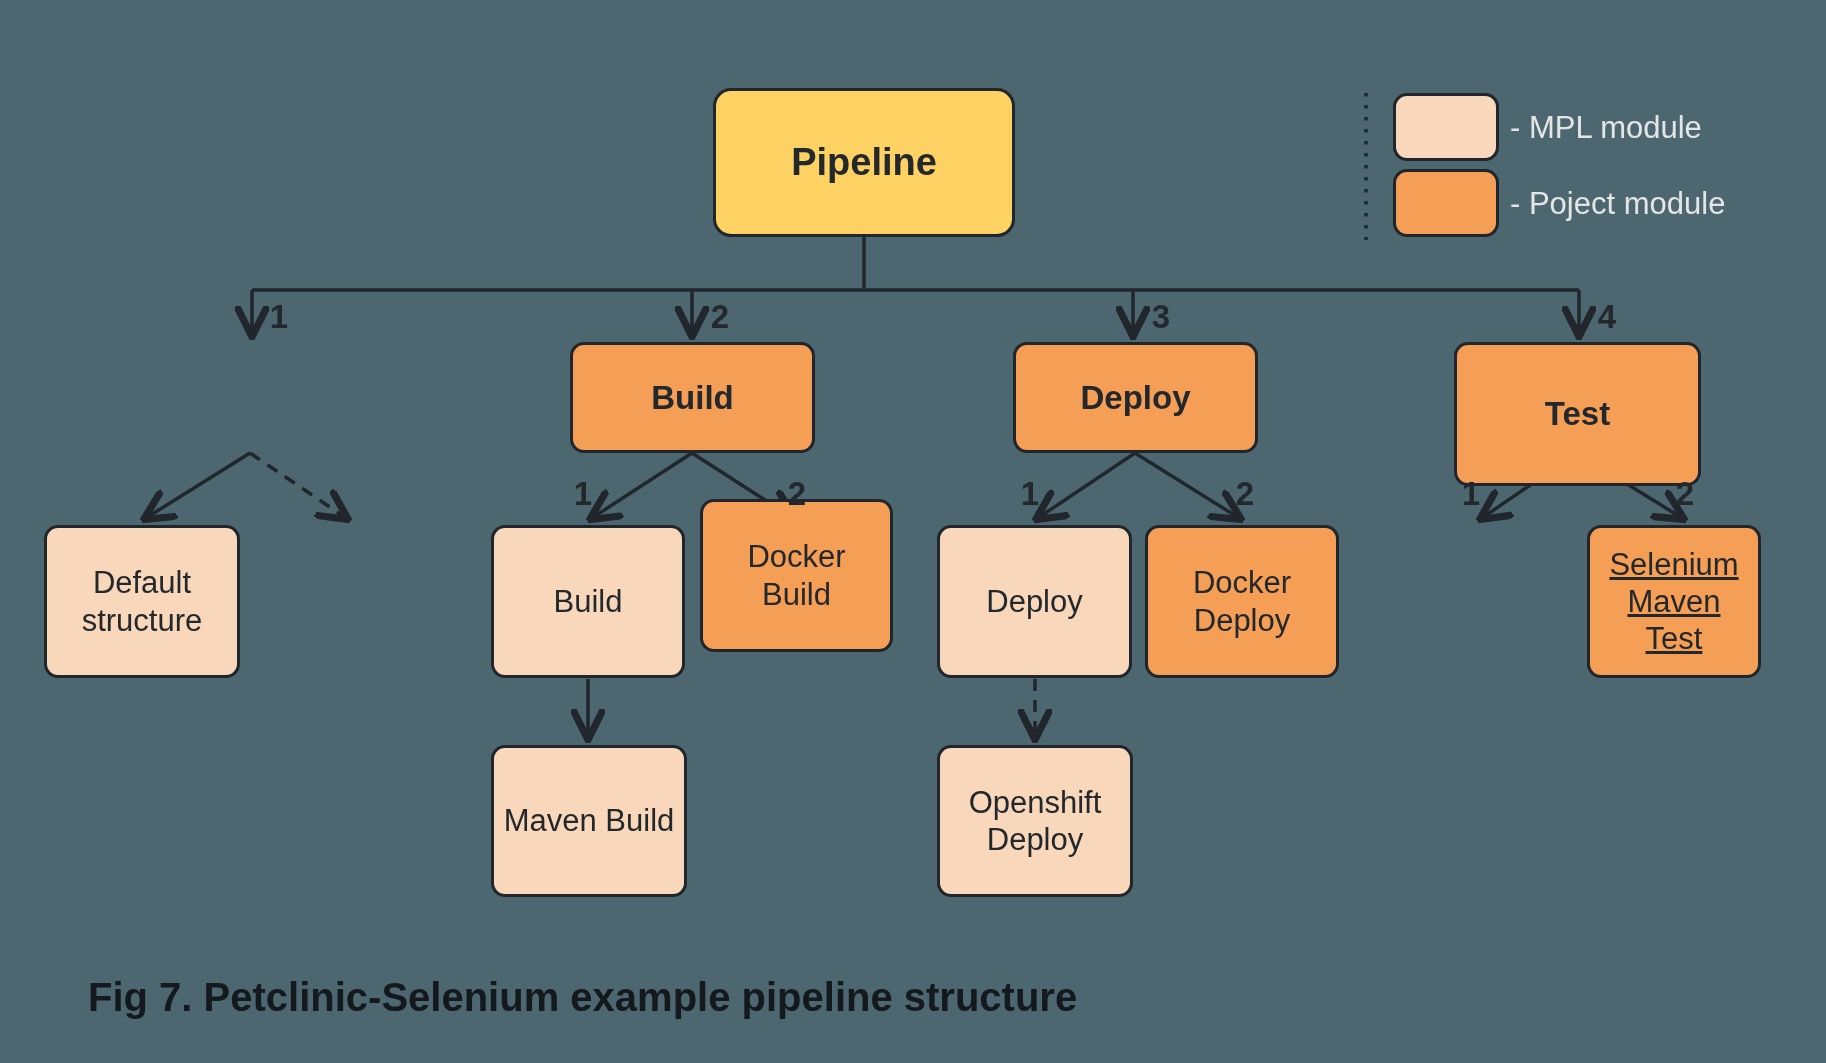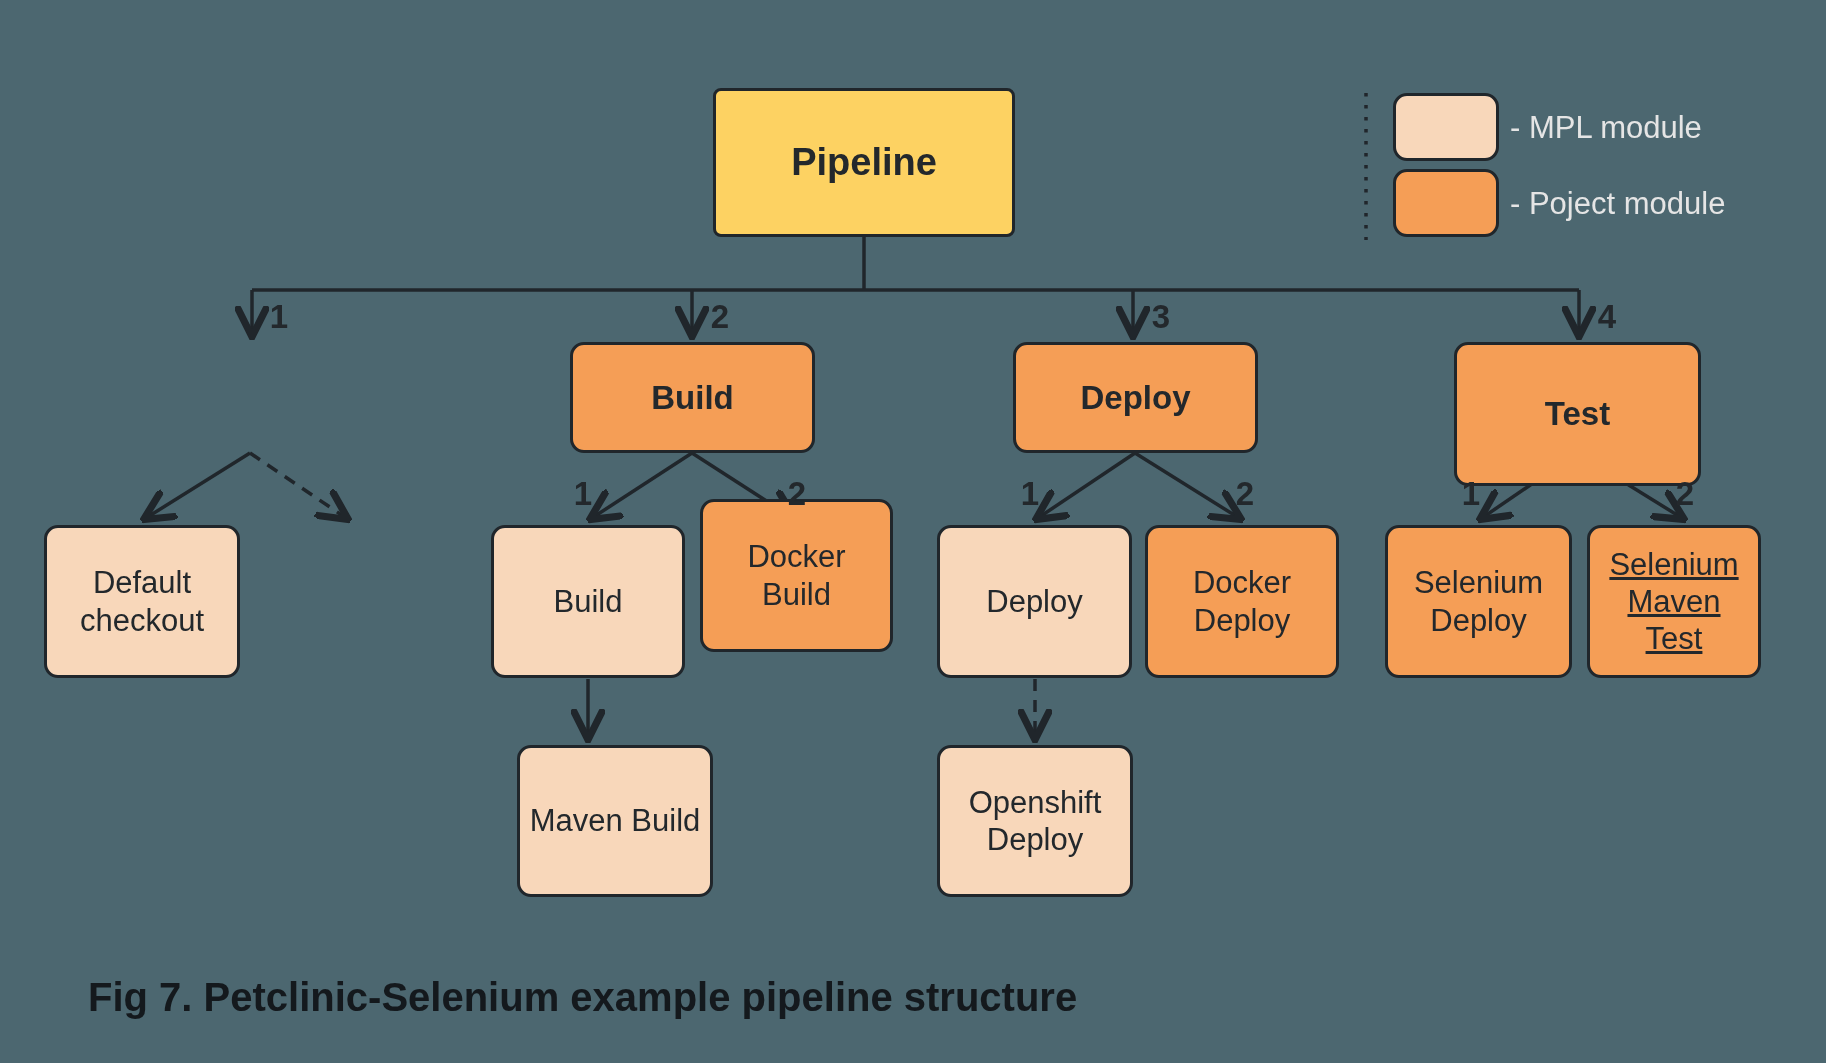--- a/index.html
+++ b/index.html
@@ -20,21 +20,21 @@
     border:3px solid #20262b;
     border-radius:14px;
     display:flex;align-items:center;justify-content:center;
     text-align:center;
     color:#23282c;
     line-height:1.2;
     padding:0 6px;
   }
   .node.pipeline{
     background:#fdd262;
-    border-radius:8px;
+    border-radius:18px;
     font-weight:bold;font-size:38px;
   }
   .node.stage{font-weight:bold;font-size:33px;}
   .node.step{font-size:31px;}
   .mpl{background:#f8d7ba;}
   .project{background:#f59e56;}
   .edge-num{
     position:absolute;
     font-weight:bold;font-size:33px;color:#23282c;
     transform:translate(-50%,-50%);
@@ -106,42 +106,39 @@
     <span>Build</span>
   </div>
   <div class="node stage project" style="left:1013px;top:342px;width:245px;height:111px;">
     <span>Deploy</span>
   </div>
   <div class="node stage project" style="left:1454px;top:342px;width:247px;height:144px;text-align:right;">
     <span>Test</span>
   </div>
 
   <div class="node step mpl" style="left:44px;top:525px;width:196px;height:153px;">
-    <span>Default checkout</span>
+    <span>Default structure</span>
   </div>
   <div class="node step mpl" style="left:491px;top:525px;width:194px;height:153px;">
     <span>Build</span>
   </div>
   <div class="node step project" style="left:700px;top:499px;width:193px;height:153px;">
     <span>Docker Build</span>
   </div>
   <div class="node step mpl" style="left:937px;top:525px;width:195px;height:153px;">
     <span>Deploy</span>
   </div>
   <div class="node step project" style="left:1145px;top:525px;width:194px;height:153px;">
     <span>Docker Deploy</span>
   </div>
-  <div class="node step project" style="left:1385px;top:525px;width:187px;height:153px;">
-    <span>Selenium Deploy</span>
-  </div>
   <div class="node step project" style="left:1587px;top:525px;width:174px;height:153px;text-decoration:underline;">
     <span>Selenium Maven Test</span>
   </div>
 
-  <div class="node step mpl" style="left:491px;top:745px;width:196px;height:152px;margin-left:26px;">
+  <div class="node step mpl" style="left:491px;top:745px;width:196px;height:152px;">
     <span>Maven Build</span>
   </div>
   <div class="node step mpl" style="left:937px;top:745px;width:196px;height:152px;">
     <span>Openshift Deploy</span>
   </div>
 
   <span class="edge-num" style="left:279px;top:317px;">1</span>
   <span class="edge-num" style="left:720px;top:317px;">2</span>
   <span class="edge-num" style="left:1161px;top:317px;">3</span>
   <span class="edge-num" style="left:1607px;top:317px;">4</span>

